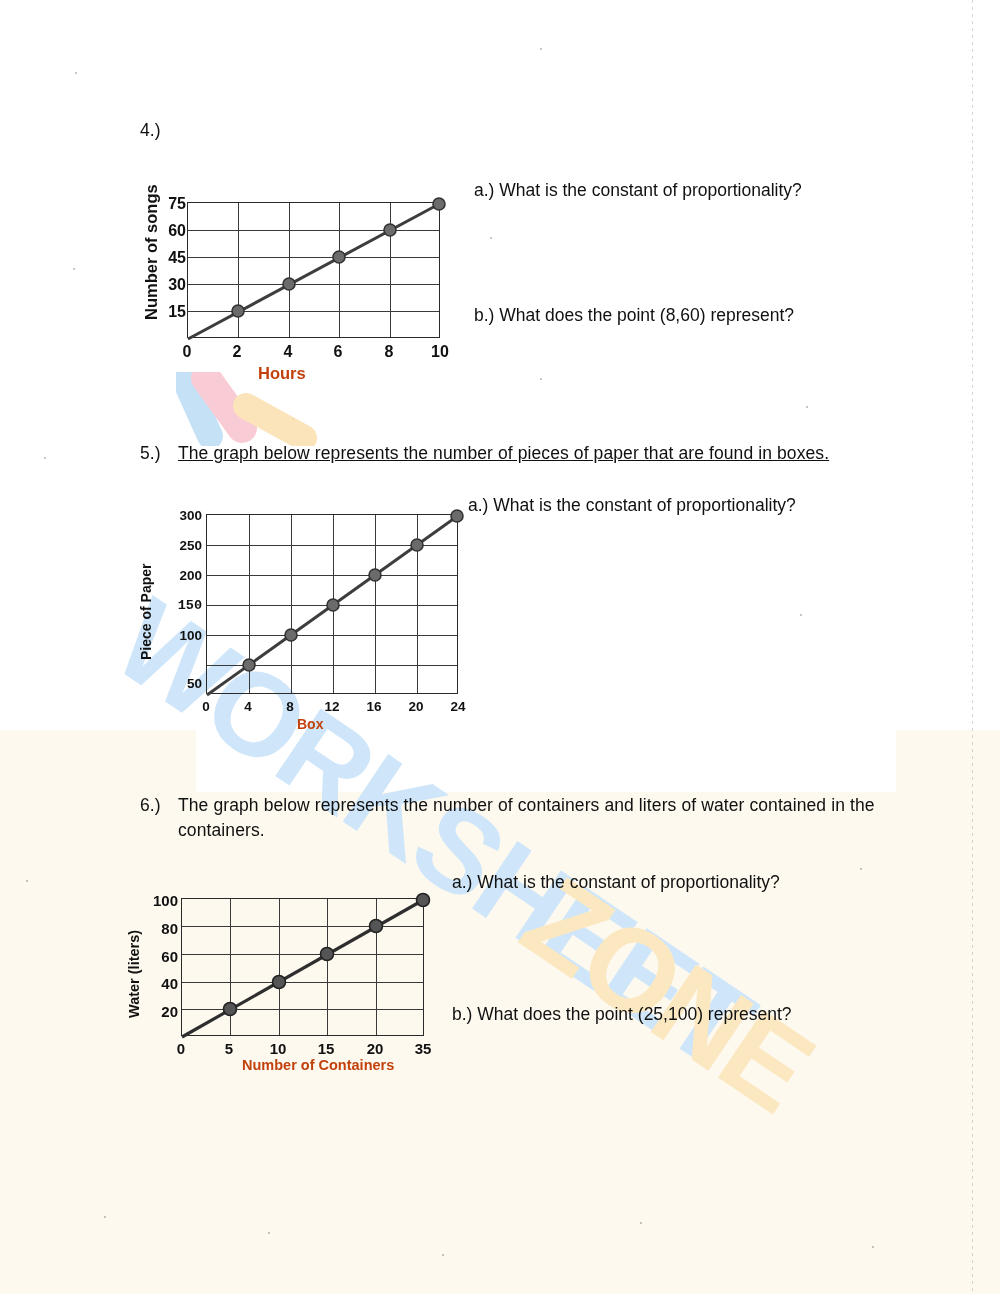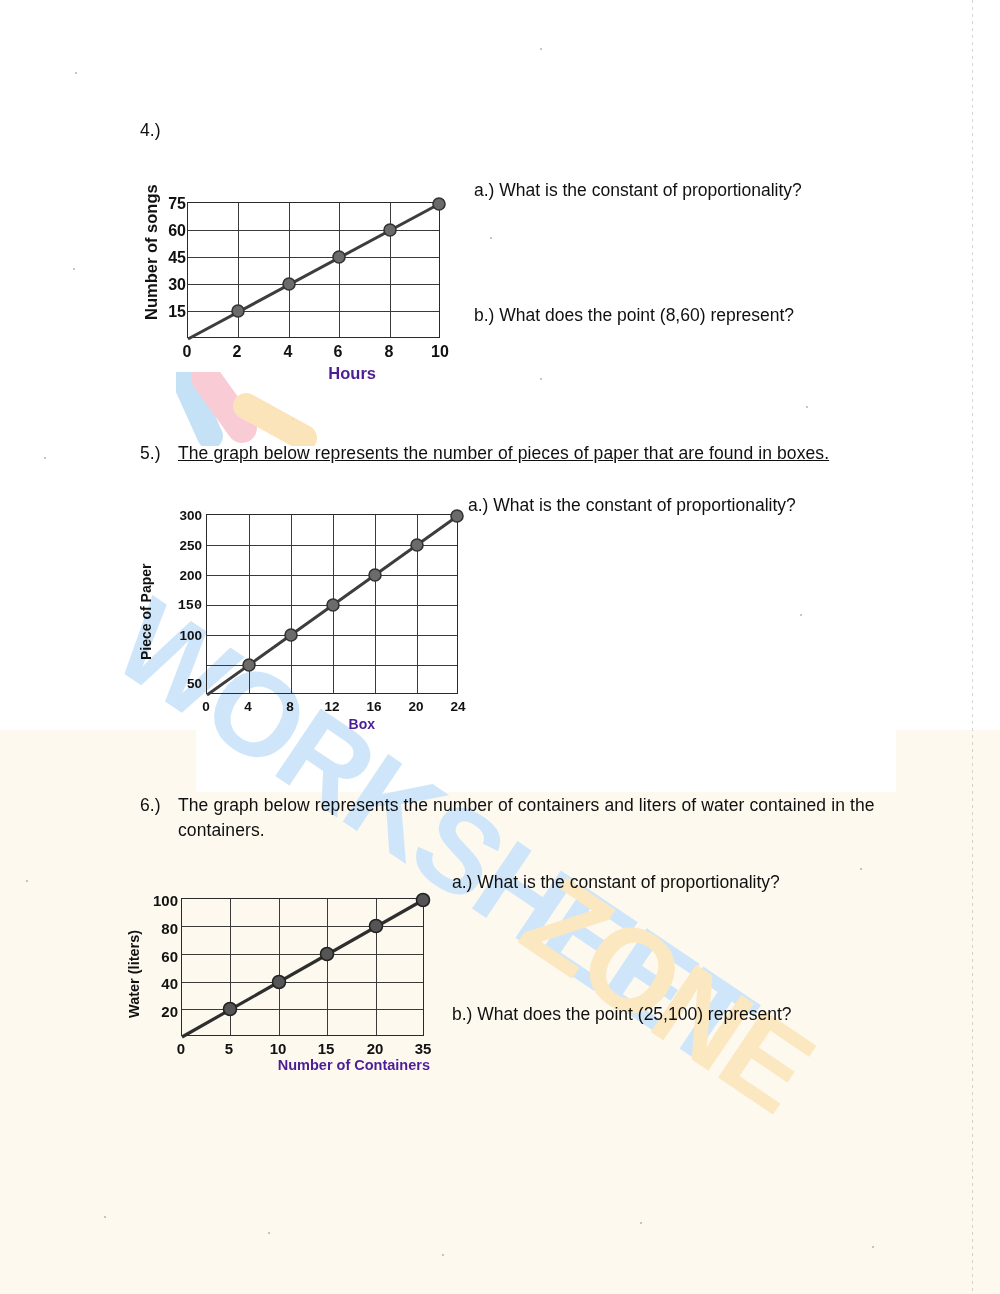--- a/index.html
+++ b/index.html
@@ -154,26 +154,25 @@
     position: absolute;
     transform-origin: left top;
     transform: rotate(-90deg);
     font-size: 14px;
     font-weight: bold;
     white-space: nowrap;
     color: #111;
   }
   .xlabel {
     position: absolute;
-    text-align: right;
+    text-align: left;
     font-size: 14px;
     font-weight: bold;
-    color: #4c1d95;
-    white-space: nowrap;
-    margin-left: 8px;
+    color: #c2410c;
+    white-space: nowrap;
   }
   
   .g1 .ytick, .g1 .xtick { font-size: 16px; line-height: 16px; }
   .g1 .ylabel { font-size: 16.5px; }
   .g1 .xlabel { font-size: 16.5px; }
   .g3 .ytick, .g3 .xtick { font-size: 15px; line-height: 15px; }
   .g3 .ylabel { font-size: 14.5px; }
   .g3 .xlabel { font-size: 14.5px; }
 </style>
 </head>

